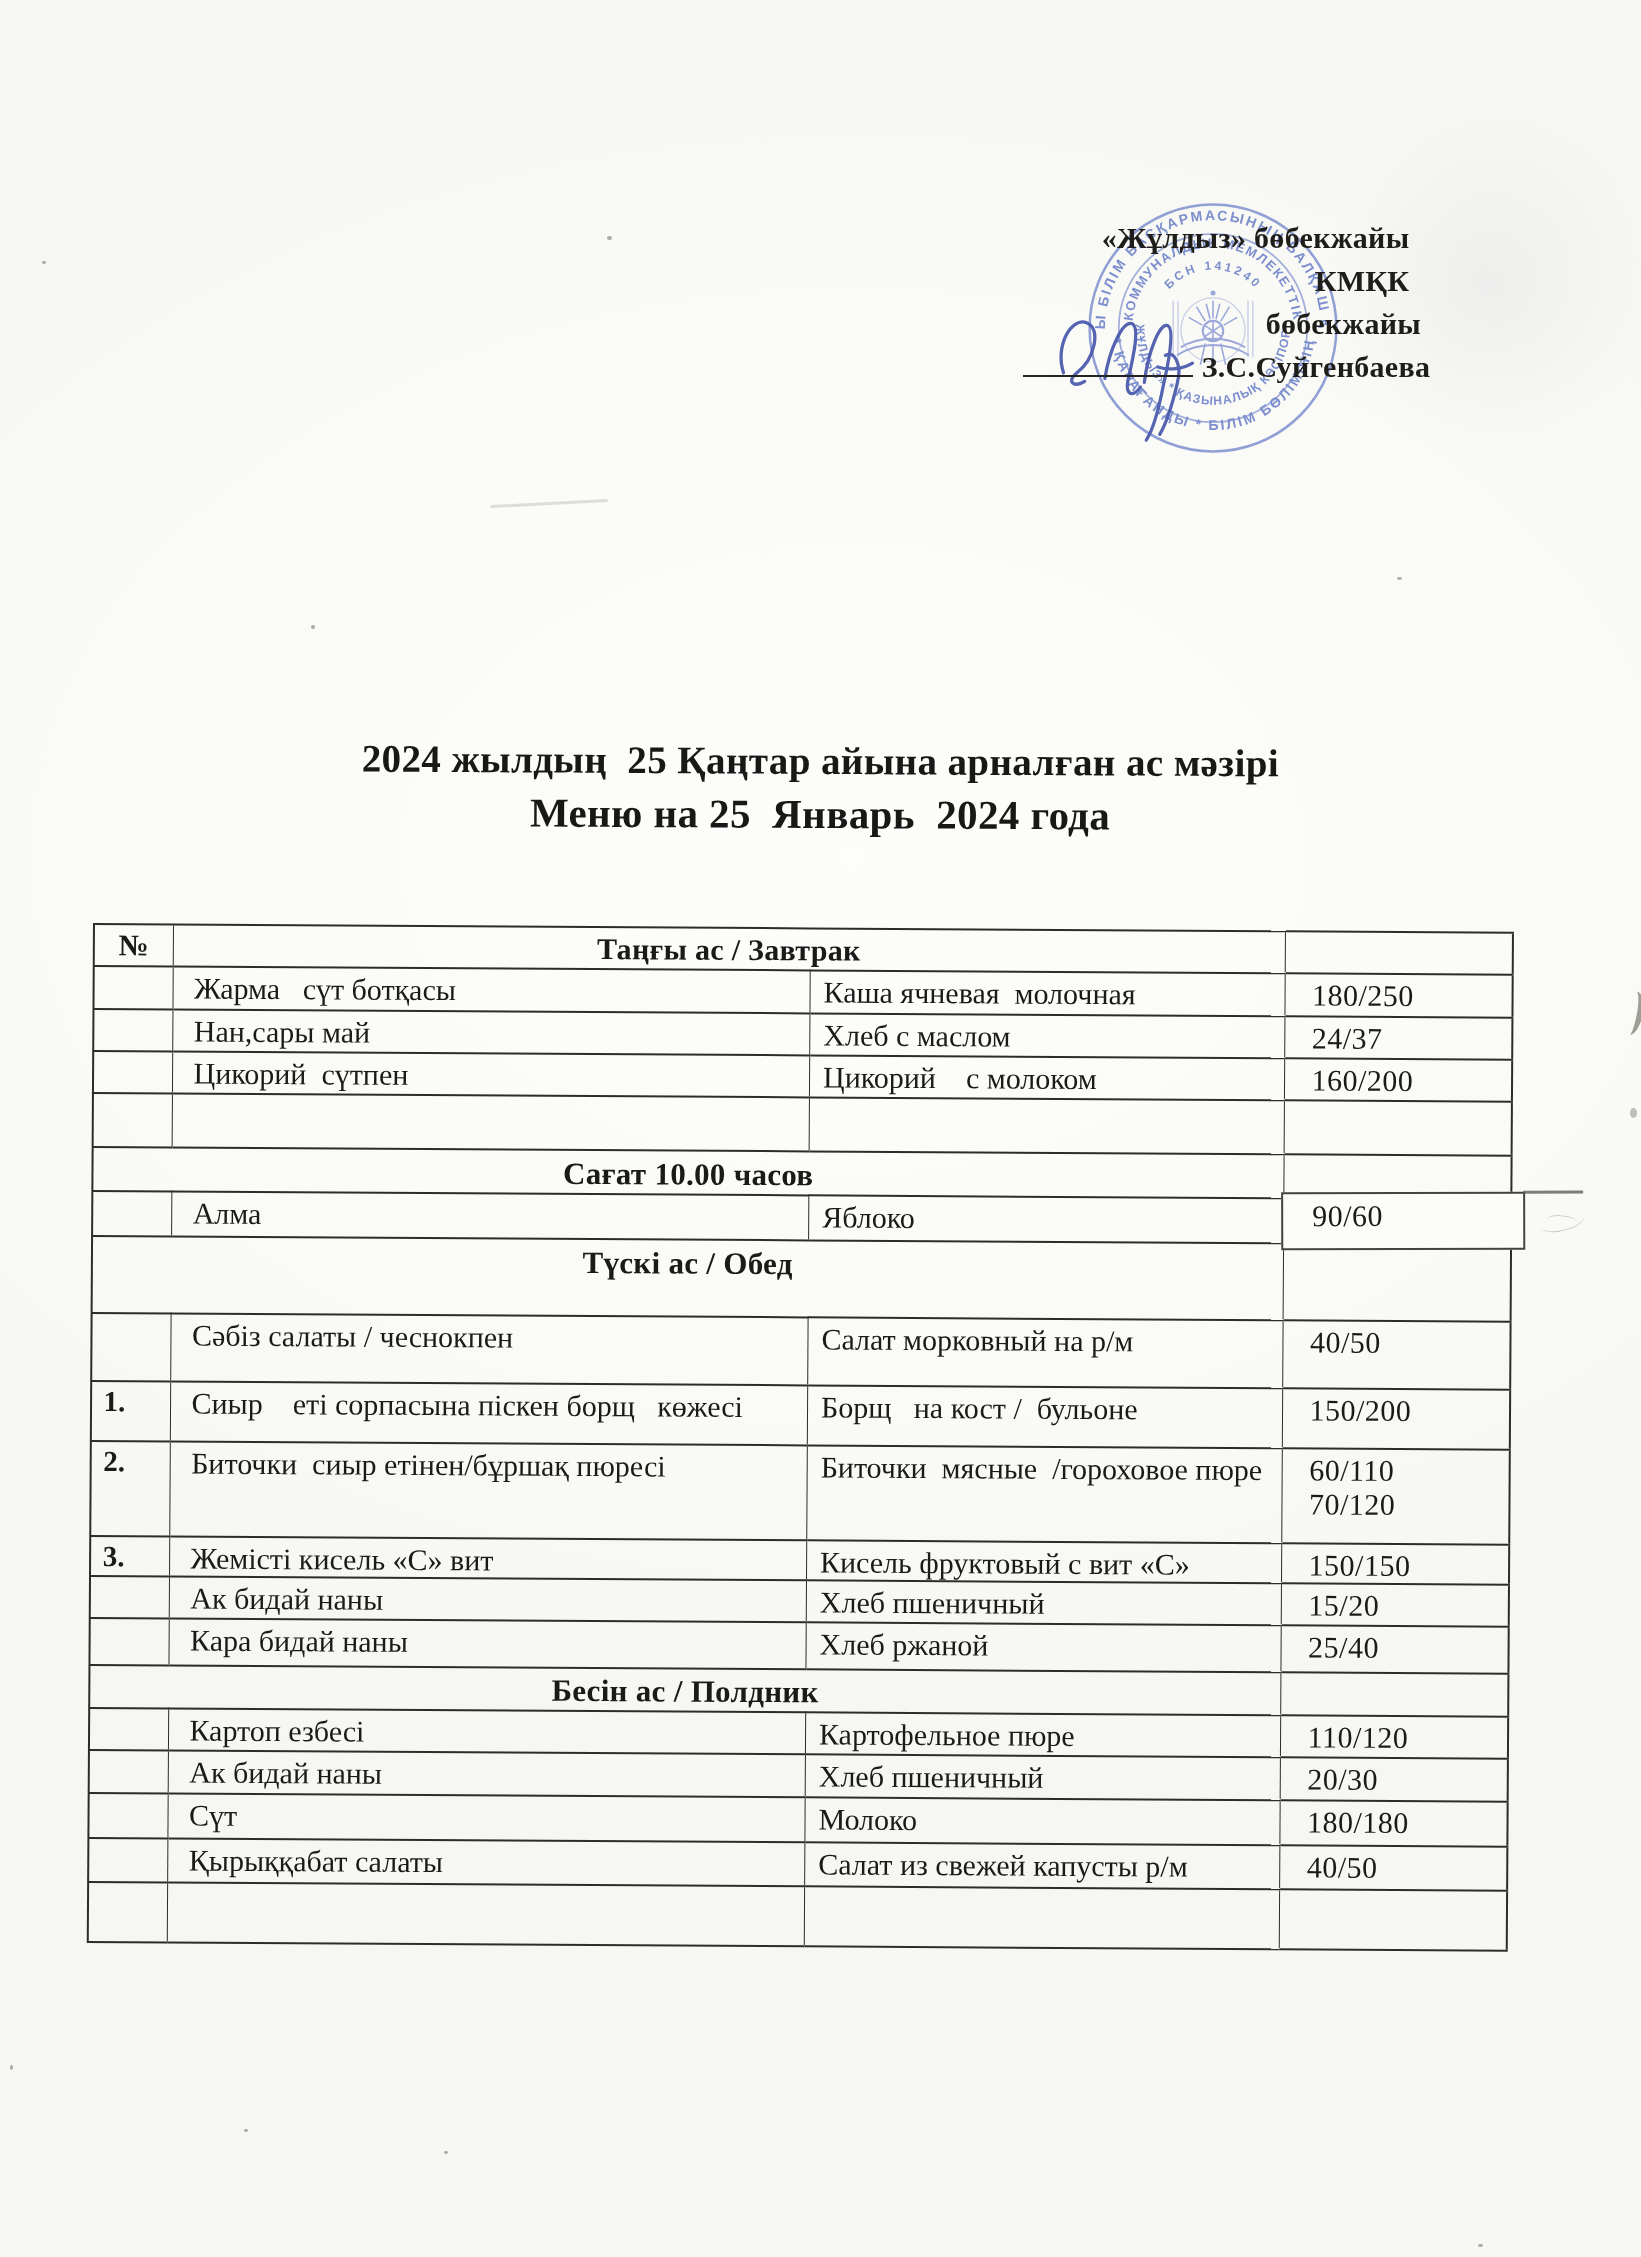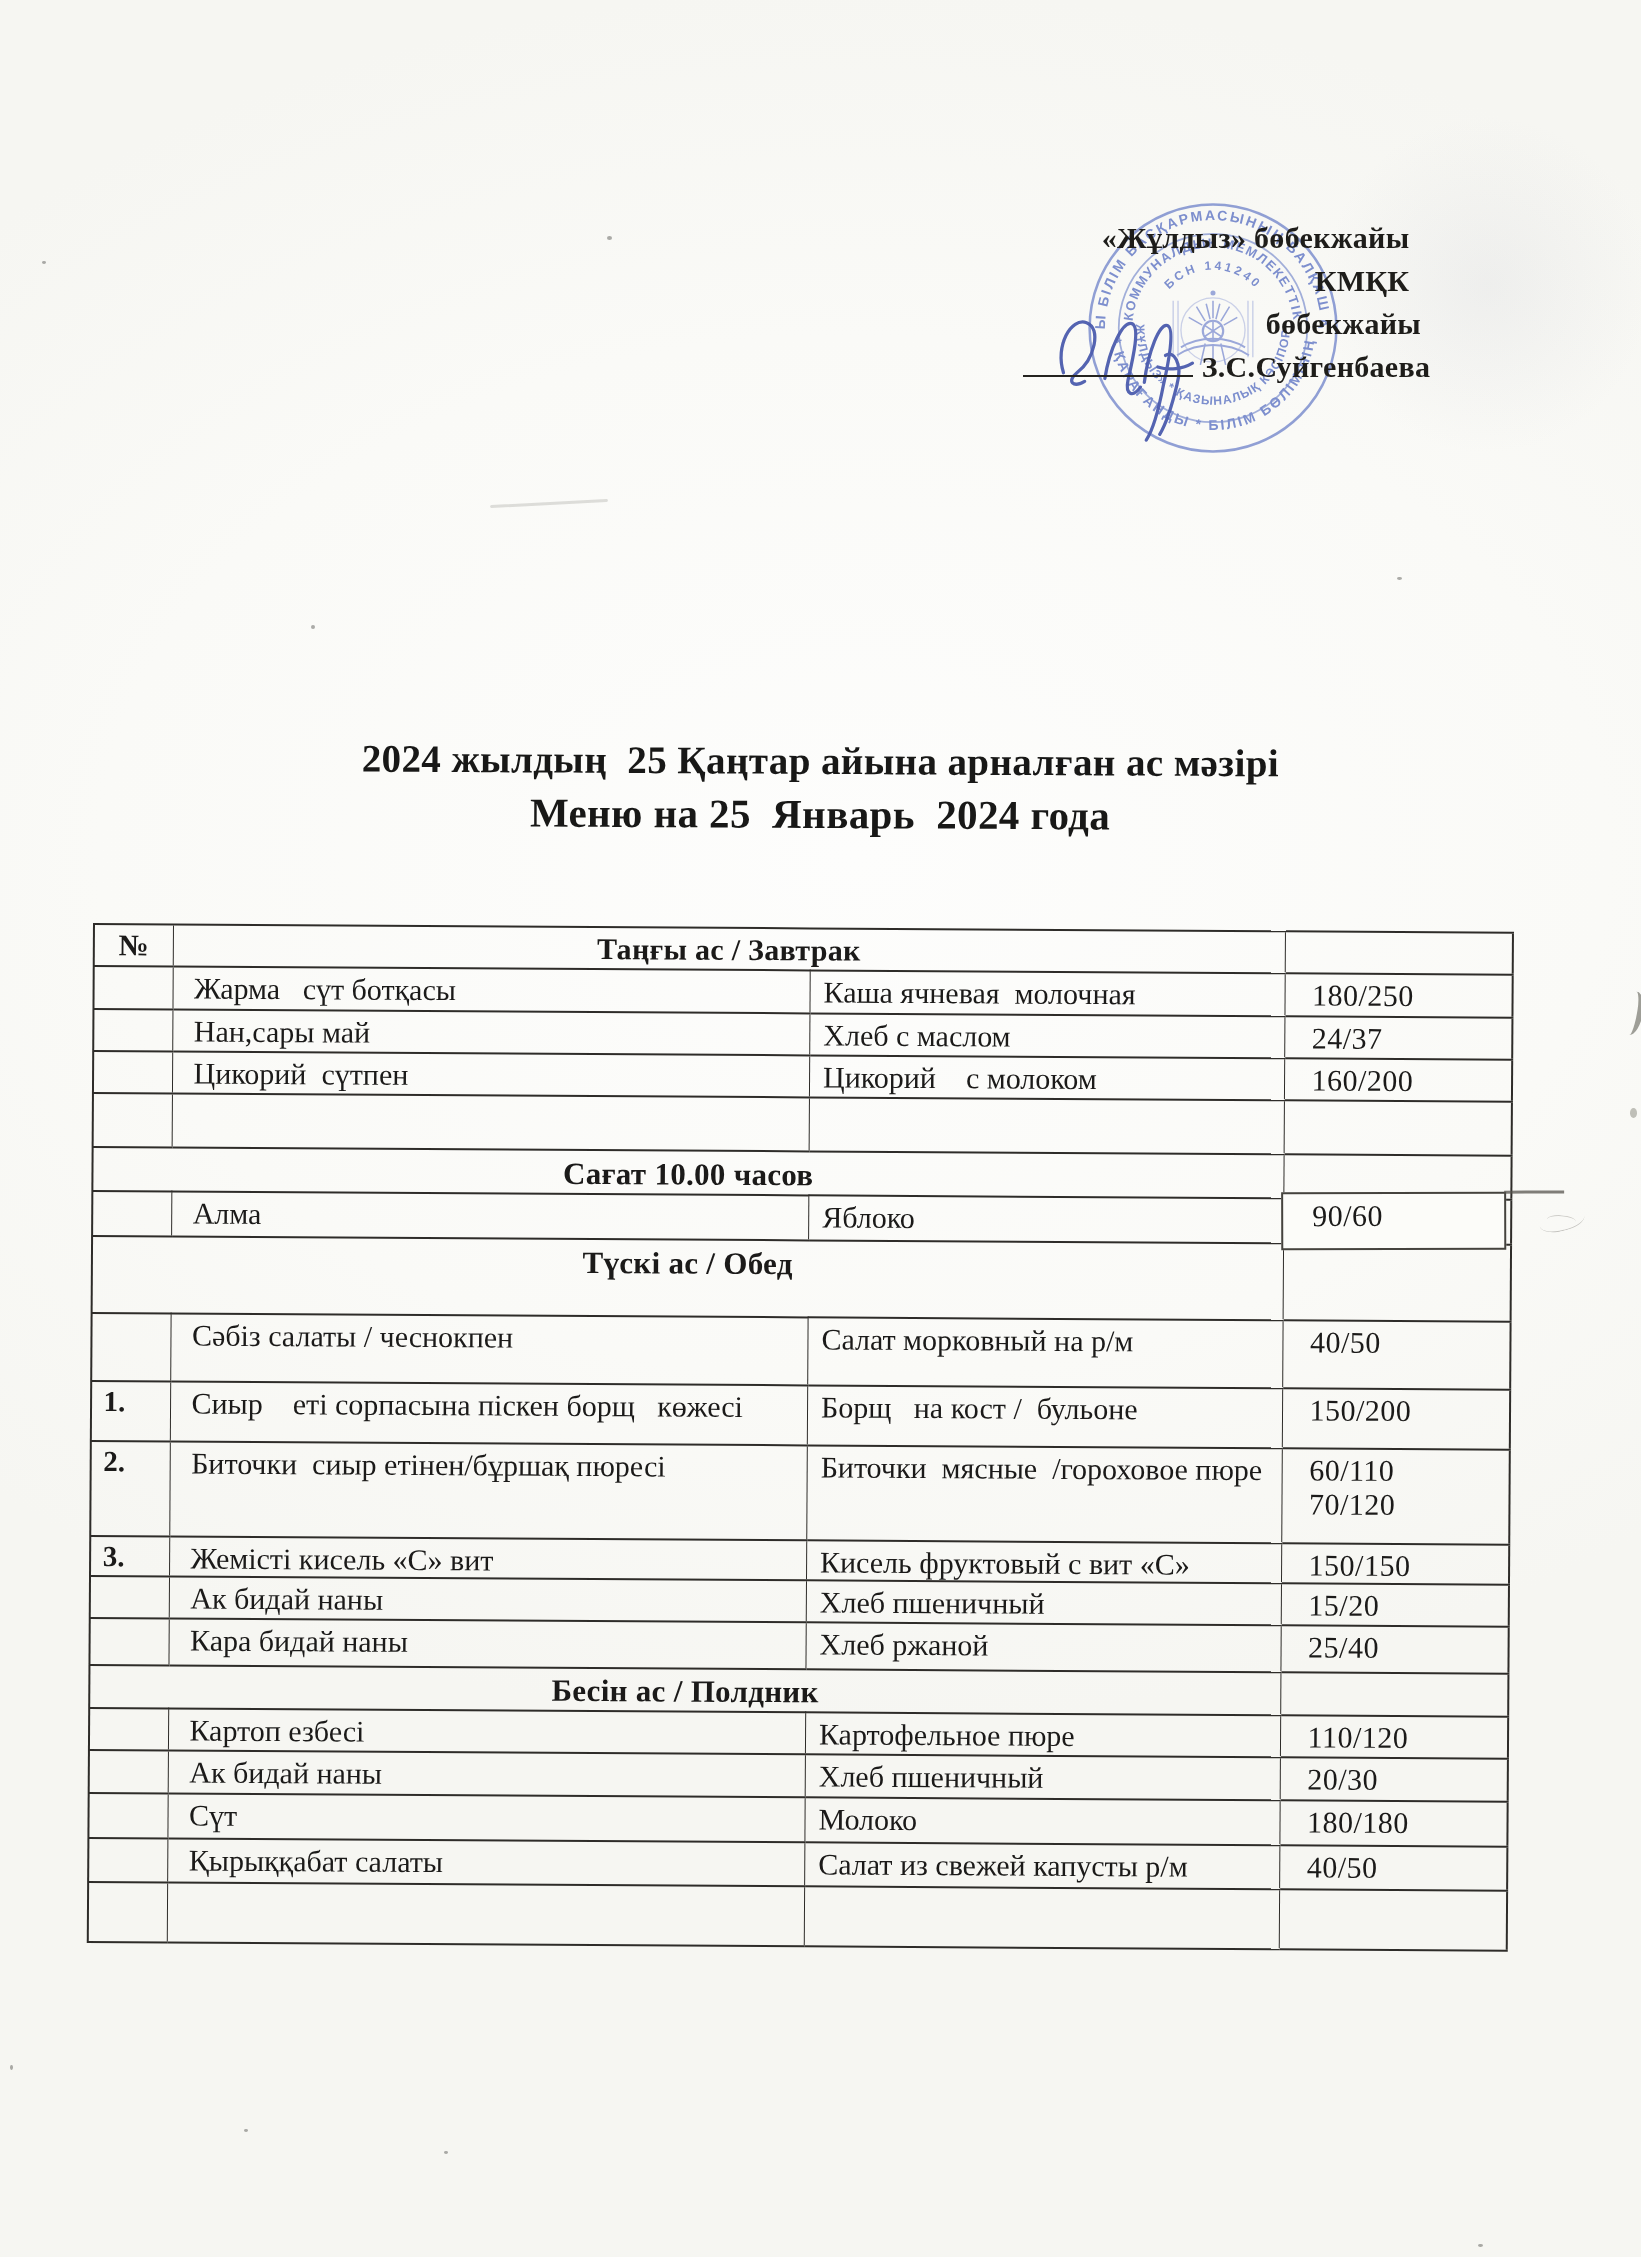--- a/index.html
+++ b/index.html
@@ -65,21 +65,21 @@
   .h-num{font-weight:bold;text-align:center;padding-top:2.9px;font-size:30px;}
   .h-meal{font-weight:bold;text-align:center;padding-top:3.9px;font-size:30px;letter-spacing:0.3px;}
   .c-num{font-weight:bold;text-align:left;padding:2.9px 1.9px 0 11.6px;font-size:29px;}
   .c-kk{padding:3.9px 5.8px 0 21px;white-space:pre;overflow:hidden;}
   .c-ru{padding:3.9px 5.8px 0 13.5px;white-space:pre;overflow:hidden;}
   .c-portion{padding:3.9px 1.9px 0 27px;white-space:pre-line;letter-spacing:0.5px;}
   .c-section{font-weight:bold;text-align:center;padding-top:4.8px;font-size:31px;letter-spacing:0.3px;}
 
   
   td.patched{position:relative;overflow:visible;}
-  .patch{position:absolute;left:-2.9px;top:-7.7px;width:225px;height:58px;
+  .patch{position:absolute;left:-2.9px;top:-7.7px;width:244px;height:58px;
     background:#fcfcf9;border:2.9px solid #45433e;box-sizing:border-box;
     transform:rotate(-.5deg);padding:4.8px 0 0 29px;z-index:4;
     font-size:30px;letter-spacing:0.5px;}
   .patch::after{content:"";position:absolute;top:-2.9px;right:-60px;width:60px;height:2.9px;
     background:#55534d;opacity:.75;}
 </style>
 </head>
 <body>
 
 <div class="paper">

